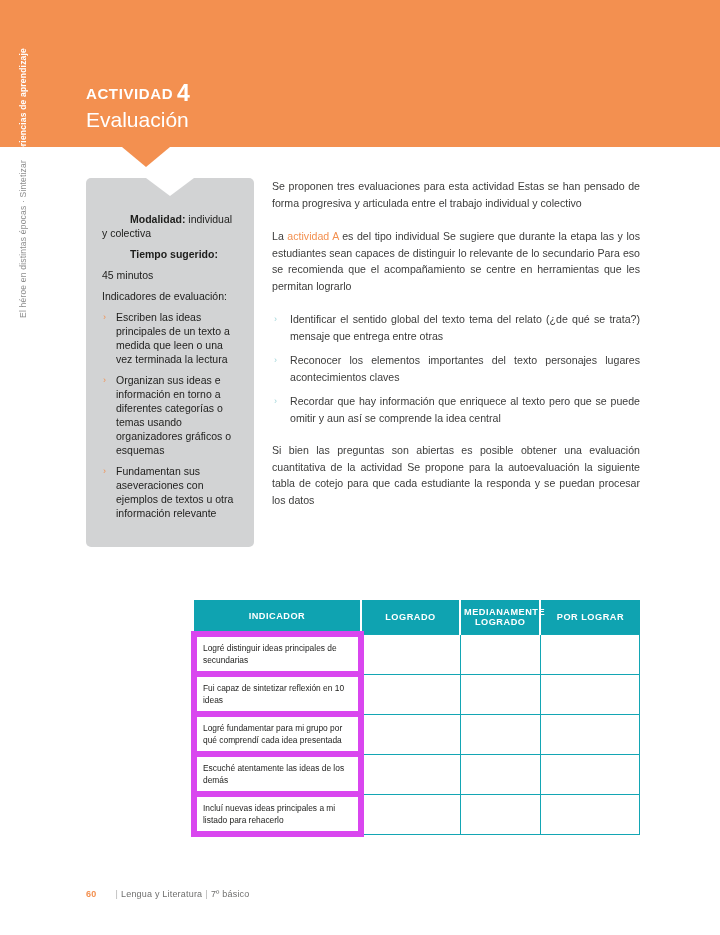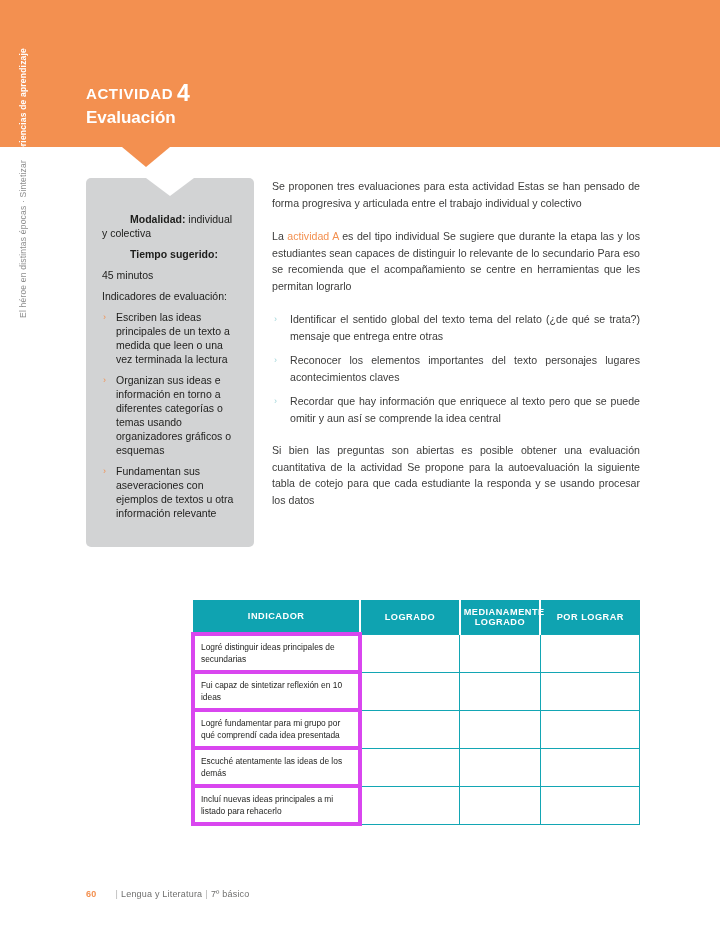--- a/index.html
+++ b/index.html
@@ -54,22 +54,22 @@
     line-height: 1;
     vertical-align: -2px;
     margin-left: 4px;
   }
 
   .activity-title {
     position: absolute;
     left: 86px;
     top: 108px;
     color: #ffffff;
-    font-size: 17px;
-    font-weight: bold;
+    font-size: 21px;
+    font-weight: normal;
   }
 
   
   .spine-top {
     position: absolute;
     left: 18px;
     top: 48px;
     width: 120px;
     transform: rotate(180deg);
     writing-mode: vertical-rl;
@@ -191,21 +191,21 @@
     font-weight: bold;
     letter-spacing: 0.5px;
     text-align: center;
     padding: 6px 3px;
     height: 34px;
     vertical-align: middle;
     border-right: 2px solid #ffffff;
   }
   table.cotejo th:last-child { border-right: none; }
   table.cotejo td {
-    border: 4px solid #d946ef;
+    border: 6px solid #d946ef;
     font-size: 8.4px;
     line-height: 12px;
     color: #1d1d1b;
     padding: 5px 6px;
     vertical-align: top;
   }
   table.cotejo td.blank { border: 1px solid #13a6b4; }
   .col-ind { width: 160px; }
   .col-log { width: 95px; }
   .col-med { width: 77px; }
@@ -288,21 +288,21 @@
       <div class="main-list-item">
         <span class="bullet">›</span>
         <span>Reconocer los elementos importantes del texto  personajes  lugares  acontecimientos claves</span>
       </div>
       <div class="main-list-item">
         <span class="bullet">›</span>
         <span>Recordar que hay información que enriquece al texto  pero que se puede omitir y aun así se comprende la idea central</span>
       </div>
     </div>
 
-    <div class="body-para">Si bien las preguntas son abiertas  es posible obtener una evaluación cuantitativa de la actividad  Se propone para la autoevaluación la siguiente tabla de cotejo para que cada estudiante la responda y se usando procesar los datos</div>
+    <div class="body-para">Si bien las preguntas son abiertas  es posible obtener una evaluación cuantitativa de la actividad  Se propone para la autoevaluación la siguiente tabla de cotejo para que cada estudiante la responda y se puedan procesar los datos</div>
   </div>
 
   <div class="cotejo-wrap">
     <table class="cotejo">
       <thead>
         <tr>
           <th class="col-ind">INDICADOR</th>
           <th class="col-log">LOGRADO</th>
           <th class="col-med">MEDIANAMENTE LOGRADO</th>
           <th class="col-por">POR LOGRAR</th>

